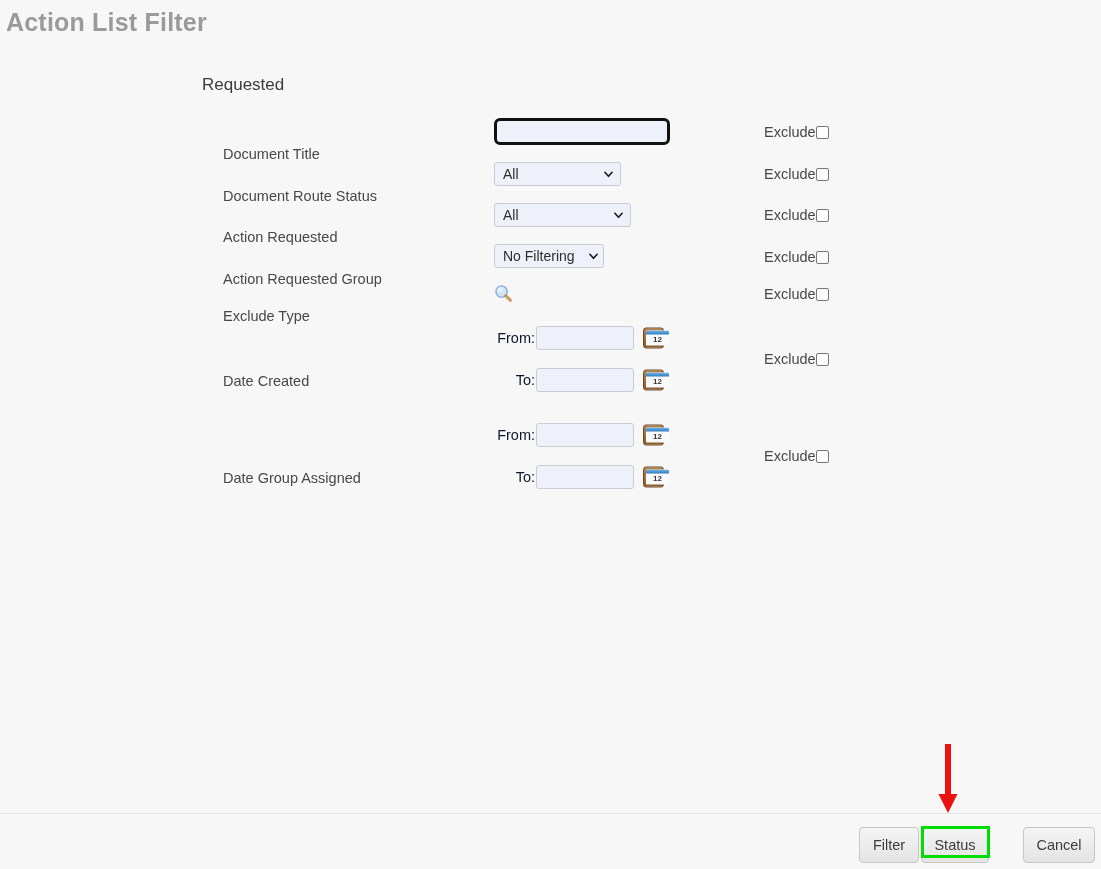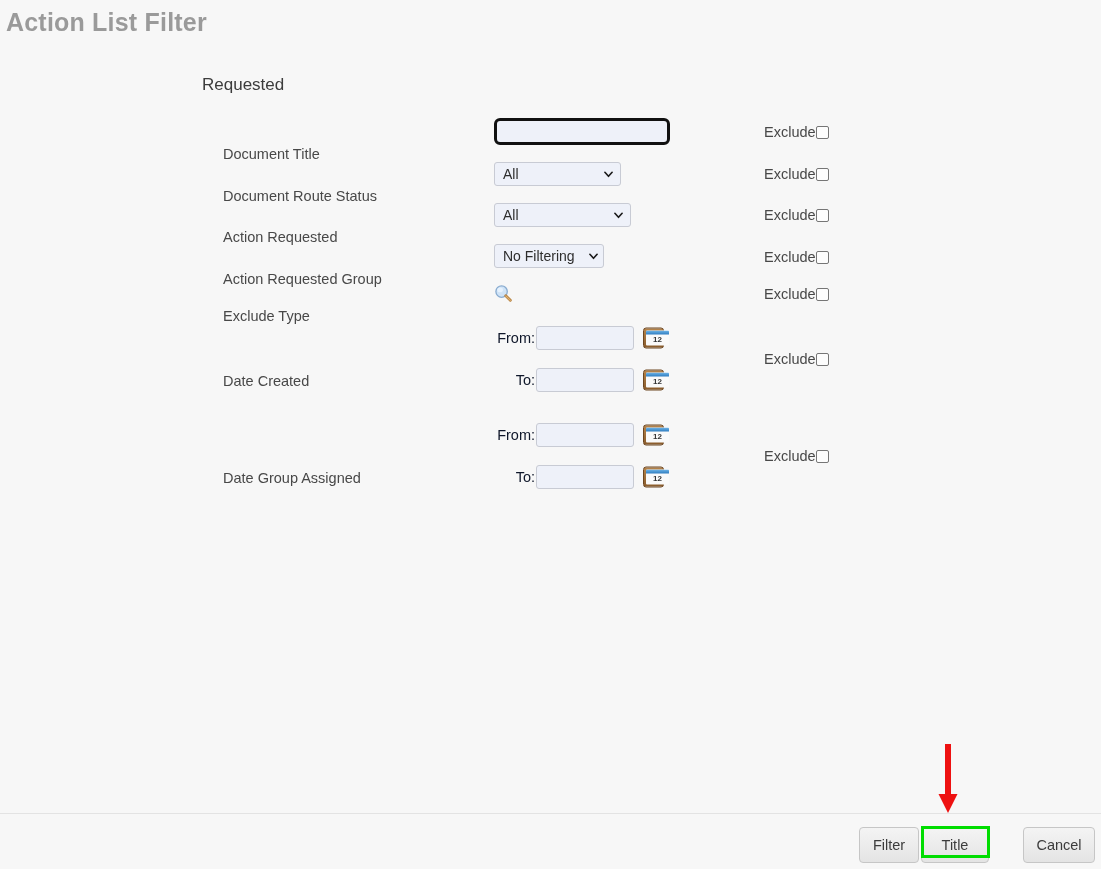--- a/index.html
+++ b/index.html
@@ -379,20 +379,20 @@
         <div class="cal-num">12</div>
       </div>
   </div>
 
 </div>
 
 <div id="footer-divider"></div>
 <div id="footer"></div>
 
 <button class="btn" id="btn-filter">Filter</button>
-<button class="btn" id="btn-clear">Title</button>
+<button class="btn" id="btn-clear">Status</button>
 <button class="btn" id="btn-cancel">Cancel</button>
 
 <div id="clear-highlight"></div>
 <svg id="annotation-arrow" viewBox="0 0 20 70">
   <rect x="7" y="0" width="6" height="53" fill="#ee1111"></rect>
   <polygon points="0.5,50 19.5,50 10,69" fill="#ee1111"></polygon>
 </svg>
 
 </body></html>

